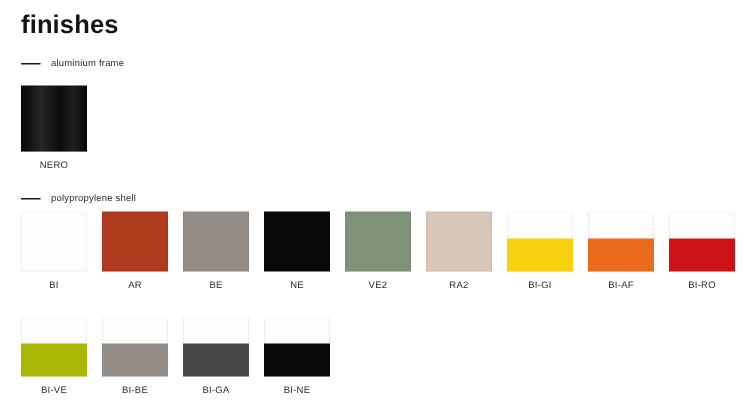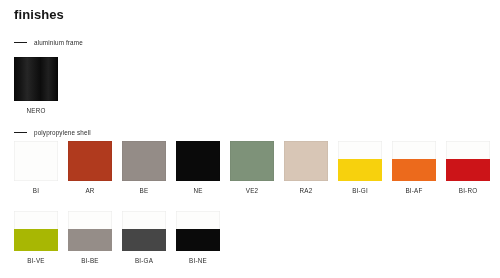--- a/index.html
+++ b/index.html
@@ -13,21 +13,21 @@
     position: relative;
     font-family: "Liberation Sans", sans-serif;
     color: #1c1c1c;
     overflow: hidden;
   }
 
   #page-title {
     position: absolute;
     left: 14px;
     top: 7px;
-    font-size: 13px;
+    font-size: 17px;
     font-weight: bold;
     letter-spacing: 0.1px;
     color: #141414;
   }
 
   .section-head {
     position: absolute;
     left: 14px;
     display: flex;
     align-items: center;

